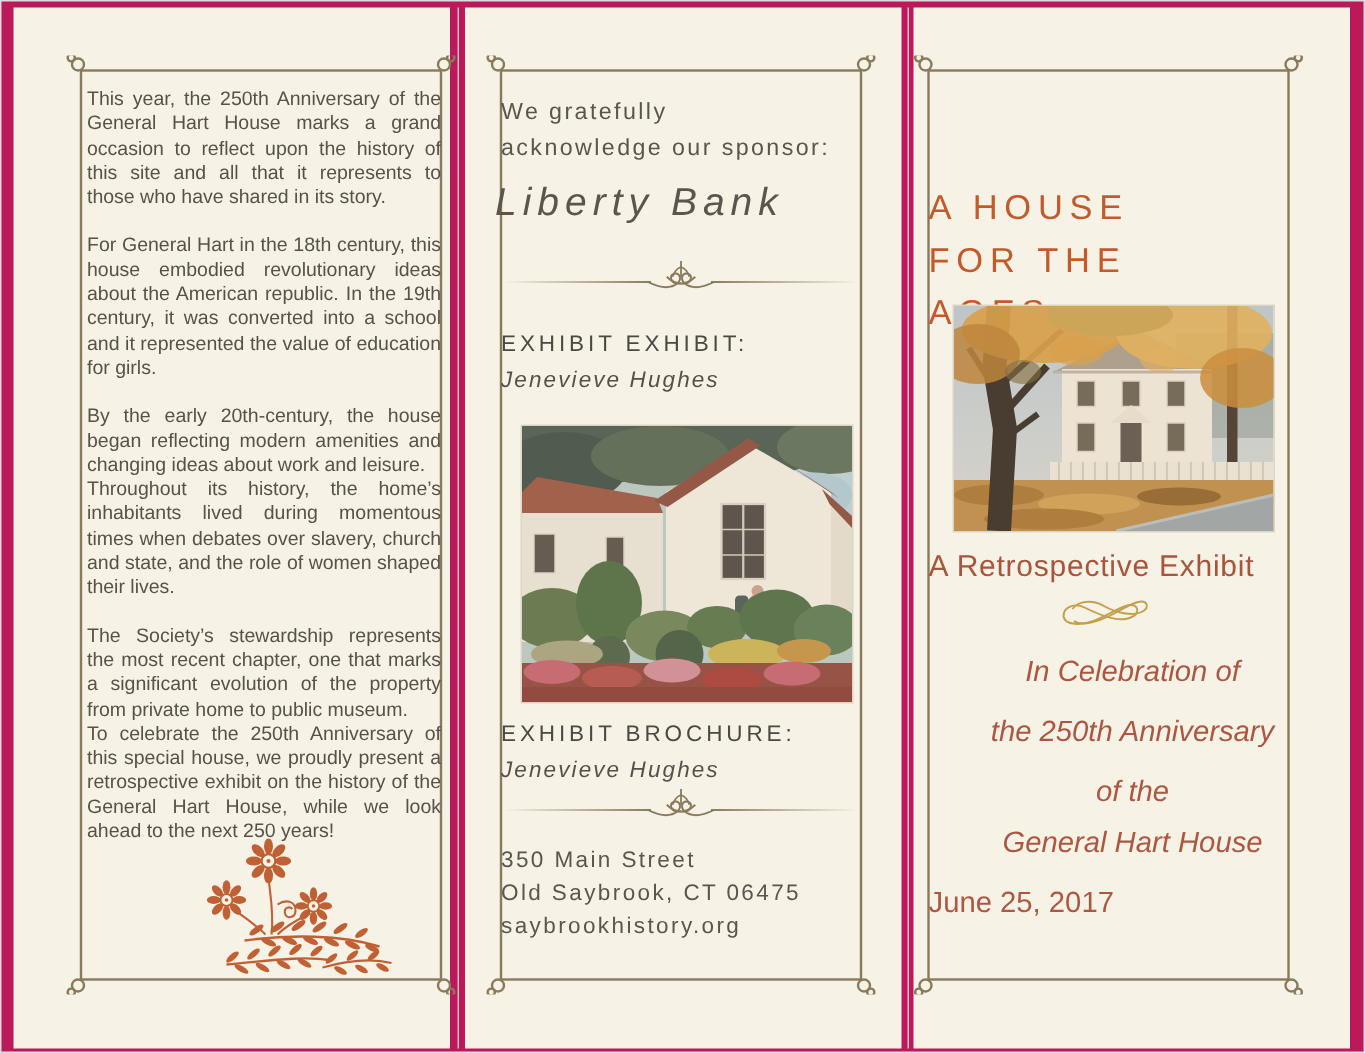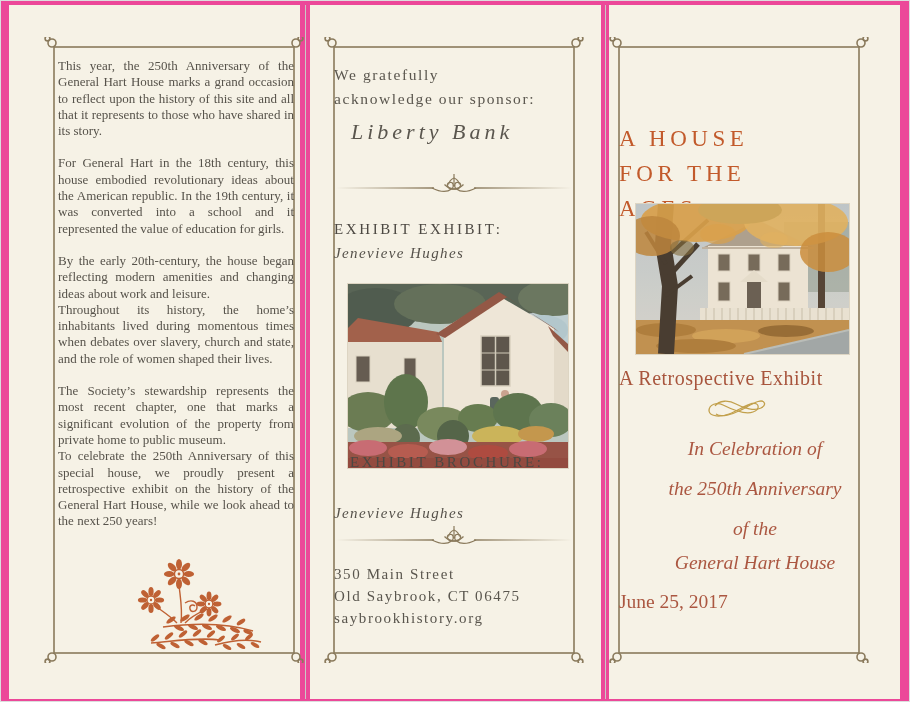--- a/index.html
+++ b/index.html
@@ -1,33 +1,33 @@
 <!DOCTYPE html>
 <html><head>
 <meta charset="utf-8">
 <style>
   html,body{margin:0;padding:0;background:#eceeed;}
   .canvas{
     position:relative;width:908px;height:700px;margin:0 auto;
-    background:#ec4899;border:1px solid #dcdedd;overflow:hidden;
-    font-family:Liberation Serif, serif;color:#55514a;
+    background:#be185d;border:1px solid #dcdedd;overflow:hidden;
+    font-family:Liberation Sans, sans-serif;color:#55514a;
   }
   .abs{position:absolute;}
   .panel{position:absolute;top:4px;height:694px;width:291px;background:#f6f2e6;}
   .p1{left:8px;} .p2{left:309px;} .p3{left:608px;}
   .fold{position:absolute;top:4px;height:694px;width:1px;background:#c9c9c4;}
   .frame{position:absolute;width:260px;height:626px;top:32px;}
   .p1 .frame{left:35px;} .p2 .frame{left:14px;} .p3 .frame{left:0px;}
   .body-text{position:absolute;left:49px;top:53px;width:236px;
     font-size:13px;line-height:16.3px;text-align:justify;color:#56524a;}
   .body-text p{margin:0 0 16px 0;white-space:pre-line;}
   .prewrap{white-space:pre-line;}
   .ctr{text-align:left;}
   .sponsor-heading{left:24px;top:58px;width:240px;font-size:15.5px;letter-spacing:1.6px;line-height:24px;color:#5a564e;}
-  .sponsor-name{left:41px;top:114px;width:216px;font-size:22px;font-style:italic;letter-spacing:4px;color:#5a564e;}
+  .sponsor-name{left:20px;top:114px;width:216px;font-size:26px;font-style:italic;letter-spacing:4px;color:#5a564e;}
   .divider{position:absolute;width:236px;height:32px;left:26px;}
   .label-caps{left:24px;top:0;width:240px;font-size:15px;letter-spacing:2.6px;color:#4c4842;}
   .label-name{left:24px;top:0;width:240px;font-size:15px;font-style:italic;letter-spacing:1.4px;color:#55514a;}
   .photo{position:absolute;border:1px solid #ddd5c3;}
   .address{left:24px;top:558px;width:275px;font-size:15px;letter-spacing:1.6px;line-height:22px;color:#5a564e;}
   .presents{left:10px;top:54px;width:240px;font-size:15.5px;font-weight:bold;line-height:24px;color:#3d3a33;}
   .big-title{left:10px;top:116px;width:192px;font-size:23px;letter-spacing:4.5px;line-height:35px;color:#c25a2b;}
   .subtitle{left:10px;top:362px;width:240px;font-size:20px;letter-spacing:0.5px;color:#a8553d;}
   .knot{position:absolute;left:94px;top:390px;}
   .celebration{left:10px;top:432px;width:240px;font-size:19.5px;font-style:italic;color:#ab5741;text-align:center;padding-left:16px;}
@@ -257,21 +257,21 @@
       <rect y="158" width="220" height="26" fill="#8e4438"></rect>
       <ellipse cx="20" cy="164" rx="19" ry="8" fill="#c4606a"></ellipse>
       <ellipse cx="60" cy="168" rx="20" ry="8" fill="#b04f43"></ellipse>
       <ellipse cx="100" cy="163" rx="19" ry="8" fill="#d08a92"></ellipse>
       <ellipse cx="140" cy="169" rx="20" ry="8" fill="#a83c32"></ellipse>
       <ellipse cx="180" cy="165" rx="19" ry="8" fill="#c4606a"></ellipse>
       <rect y="174" width="220" height="10" fill="#8a3c30"></rect>
       <rect width="220" height="184" fill="#e8d8c0" opacity="0.10"></rect>
     </svg>
 
-    <div class="abs ctr label-caps" style="top:449px;padding-left:16px;">EXHIBIT BROCHURE:</div>
+    <div class="abs ctr label-caps" style="top:476px;">EXHIBIT BROCHURE:</div>
     <div class="abs ctr label-name" style="top:500px;">Jenevieve Hughes</div>
 
     <svg class="divider" style="top:518px;" viewBox="0 0 236 32">
         <use href="#flourish"></use>
       </svg>
 
     <div class="abs ctr prewrap address">350 Main Street
 Old Saybrook, CT 06475
 saybrookhistory.org</div>
   </div>

